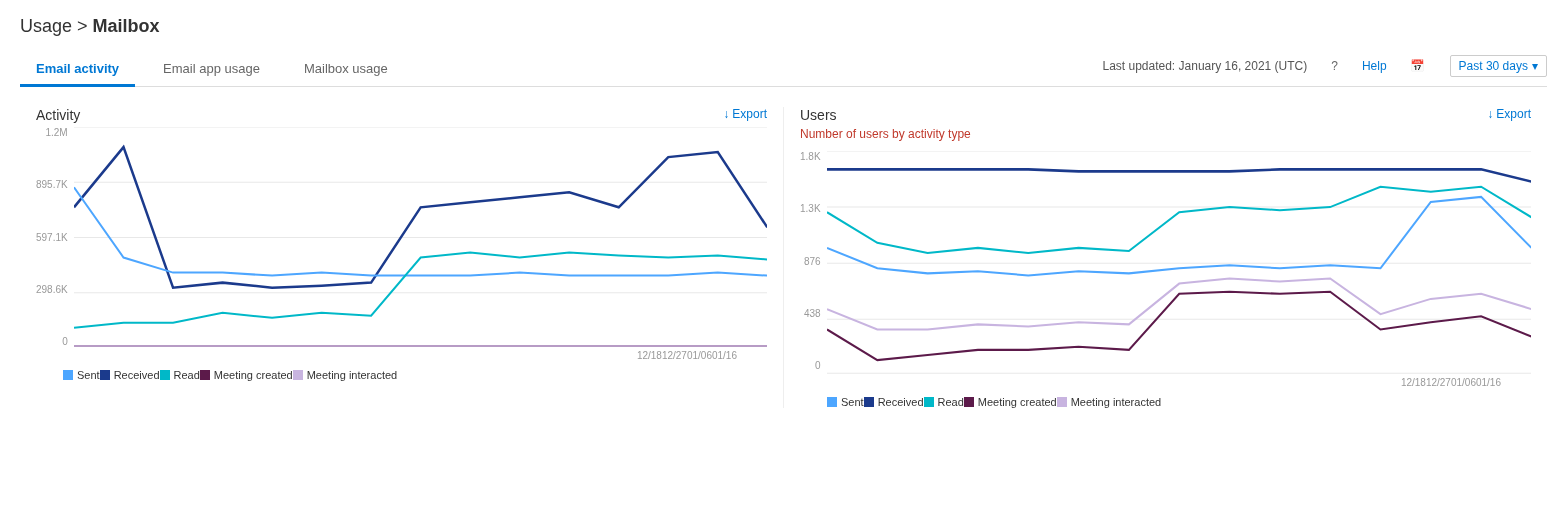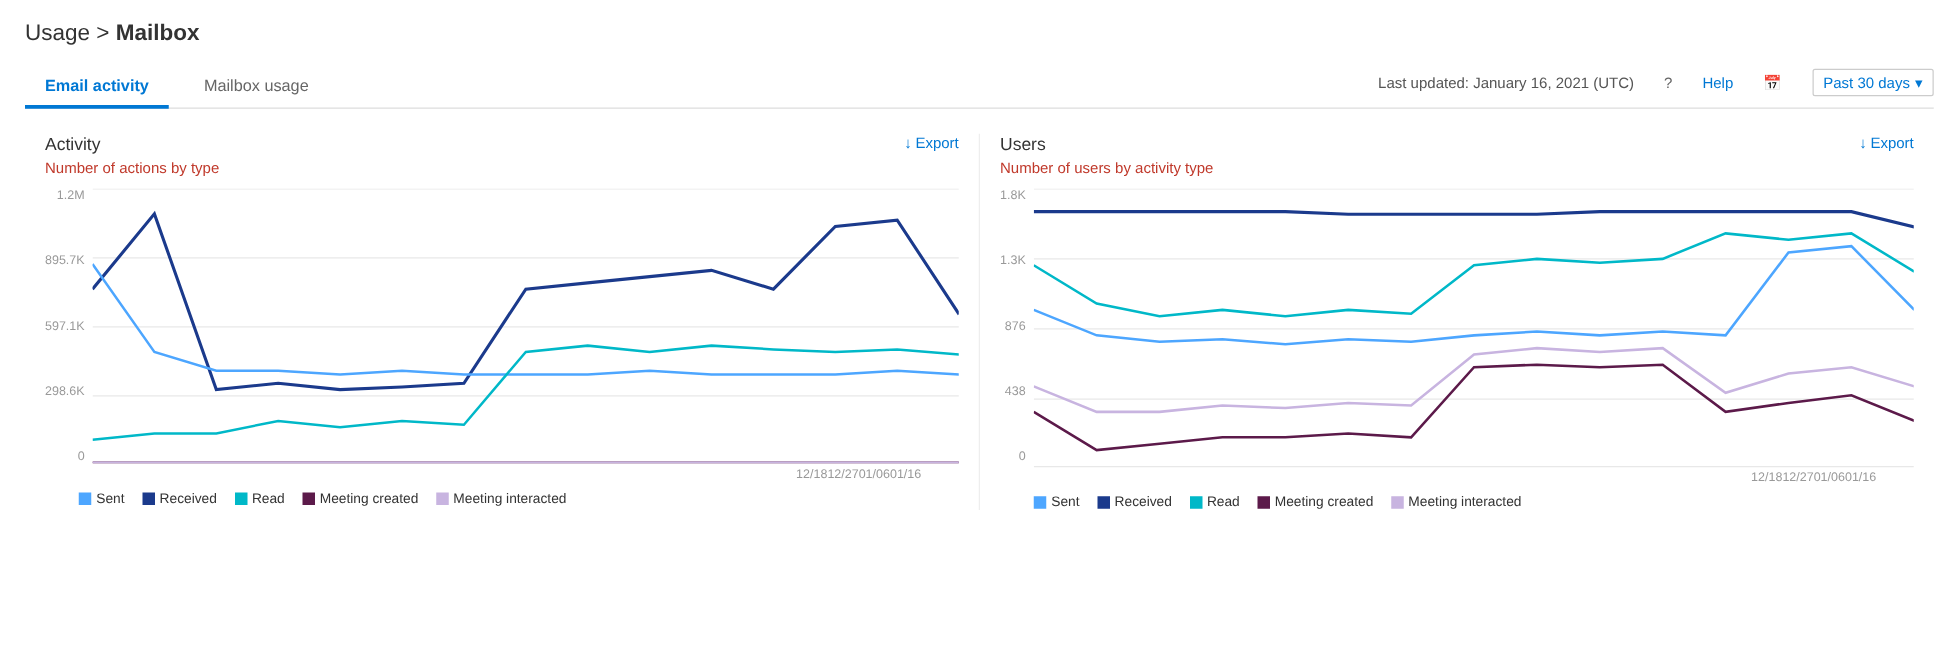--- a/index.html
+++ b/index.html
@@ -25,37 +25,38 @@
     .chart-panel:last-child { border-right: none; }
 
     .chart-header { display: flex; justify-content: space-between; align-items: flex-start; margin-bottom: 4px; }
     .chart-title { font-size: 14px; font-weight: 400; color: #333; }
     .export-btn { color: #0078d4; font-size: 12px; cursor: pointer; display: flex; align-items: center; gap: 3px; }
 
     .chart-subtitle { color: #c0392b; font-size: 12px; margin-bottom: 10px; }
 
     svg.chart-svg { width: 100%; height: 100%; }
 
-    .legend { display: flex; gap: 14px; flex-wrap: wrap; margin-top: 8px; font-size: 11px; padding-left: 27px; }
+    .legend { display: flex; flex-wrap: wrap; margin-top: 8px; font-size: 11px; padding-left: 27px; }
     .legend-item { display: flex; align-items: center; gap: 4px; }
     .legend-dot { width: 10px; height: 10px; border-radius: 0; display: inline-block; }
     .x-axis-labels { display: flex; justify-content: flex-end; font-size: 10px; color: #999; margin-top: 2px; padding: 0 30px; }
     .y-labels { display: flex; flex-direction: column; justify-content: space-between; align-items: flex-end; padding-right: 6px; font-size: 10px; color: #999; height: 220px; }
   </style>
 </head>
 <body>
 
 <div class="page">
   <div class="breadcrumb">
     <span>Usage &gt; </span><strong>Mailbox</strong>
   </div>
 
   <div class="tabs-bar">
     <div class="tabs">
       <div class="tab active">Email activity</div>
+      <div class="tab">Email app usage</div>
       <div class="tab">Mailbox usage</div>
     </div>
     <div class="header-right">
       <span class="last-updated">Last updated: January 16, 2021 (UTC)</span>
       <span style="cursor:pointer;color:#666;">?</span>
       <span class="help-link">Help</span>
       <span style="color:#555;">📅</span>
       <div class="date-filter">
         <span>Past 30 days</span>
         <span>▾</span>
@@ -66,21 +67,20 @@
   <div class="charts-container">
 
     <div class="chart-panel">
       <div class="chart-header">
         <span class="chart-title">Activity</span>
         <div class="export-btn">
           <span>↓</span>
           <span>Export</span>
         </div>
       </div>
-      <div class="chart-subtitle">Number of actions by type</div>
 
       <div style="display:flex;">
         <div class="y-labels">
           <span>1.2M</span>
           <span>895.7K</span>
           <span>597.1K</span>
           <span>298.6K</span>
           <span>0</span>
         </div>
         <div style="flex:1; position:relative;">

